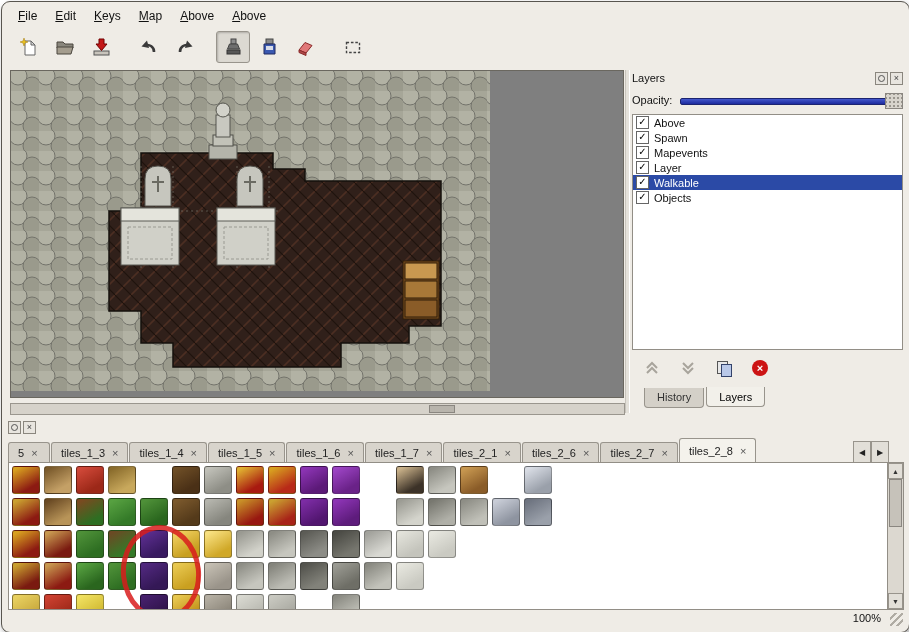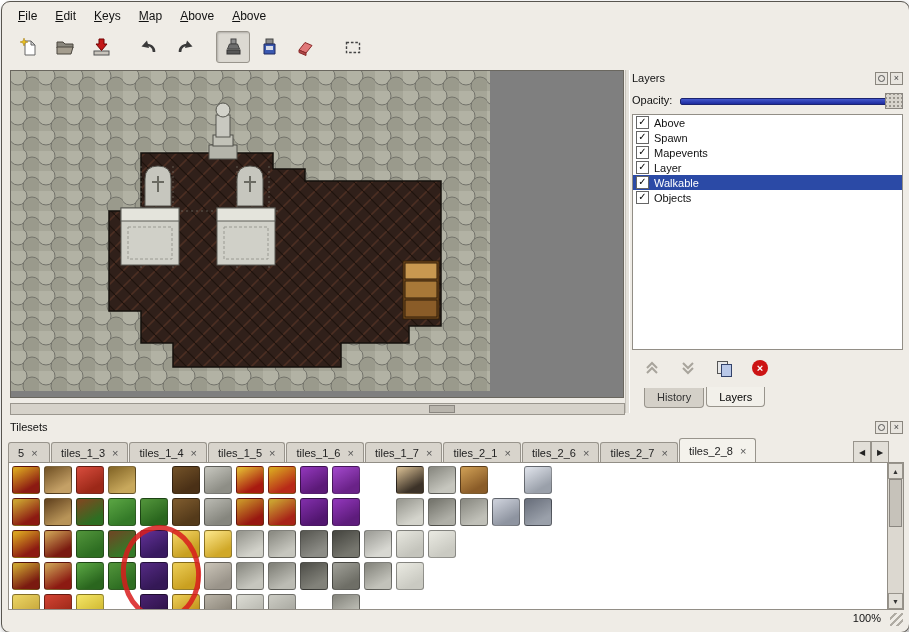--- a/index.html
+++ b/index.html
@@ -285,21 +285,20 @@
       </span>
     </div>
     <div class="side-tabs" id="side-tabs">
         <div class="side-tab">History</div>
         <div class="side-tab active">Layers</div>
       </div>
   </div>
 
   <div class="ts-panel">
     <div class="panel-header">
-      <span class="panel-title">Tilesets</span>
       <span class="win-btns">
         <span class="win-btn">
             <span class="dot"></span>
           </span>
         <span class="win-btn">×</span>
       </span>
     </div>
     <div class="ts-tabs" id="ts-tabs">
         <div class="ts-tab truncated">
           <span class="tab-label">5</span>

